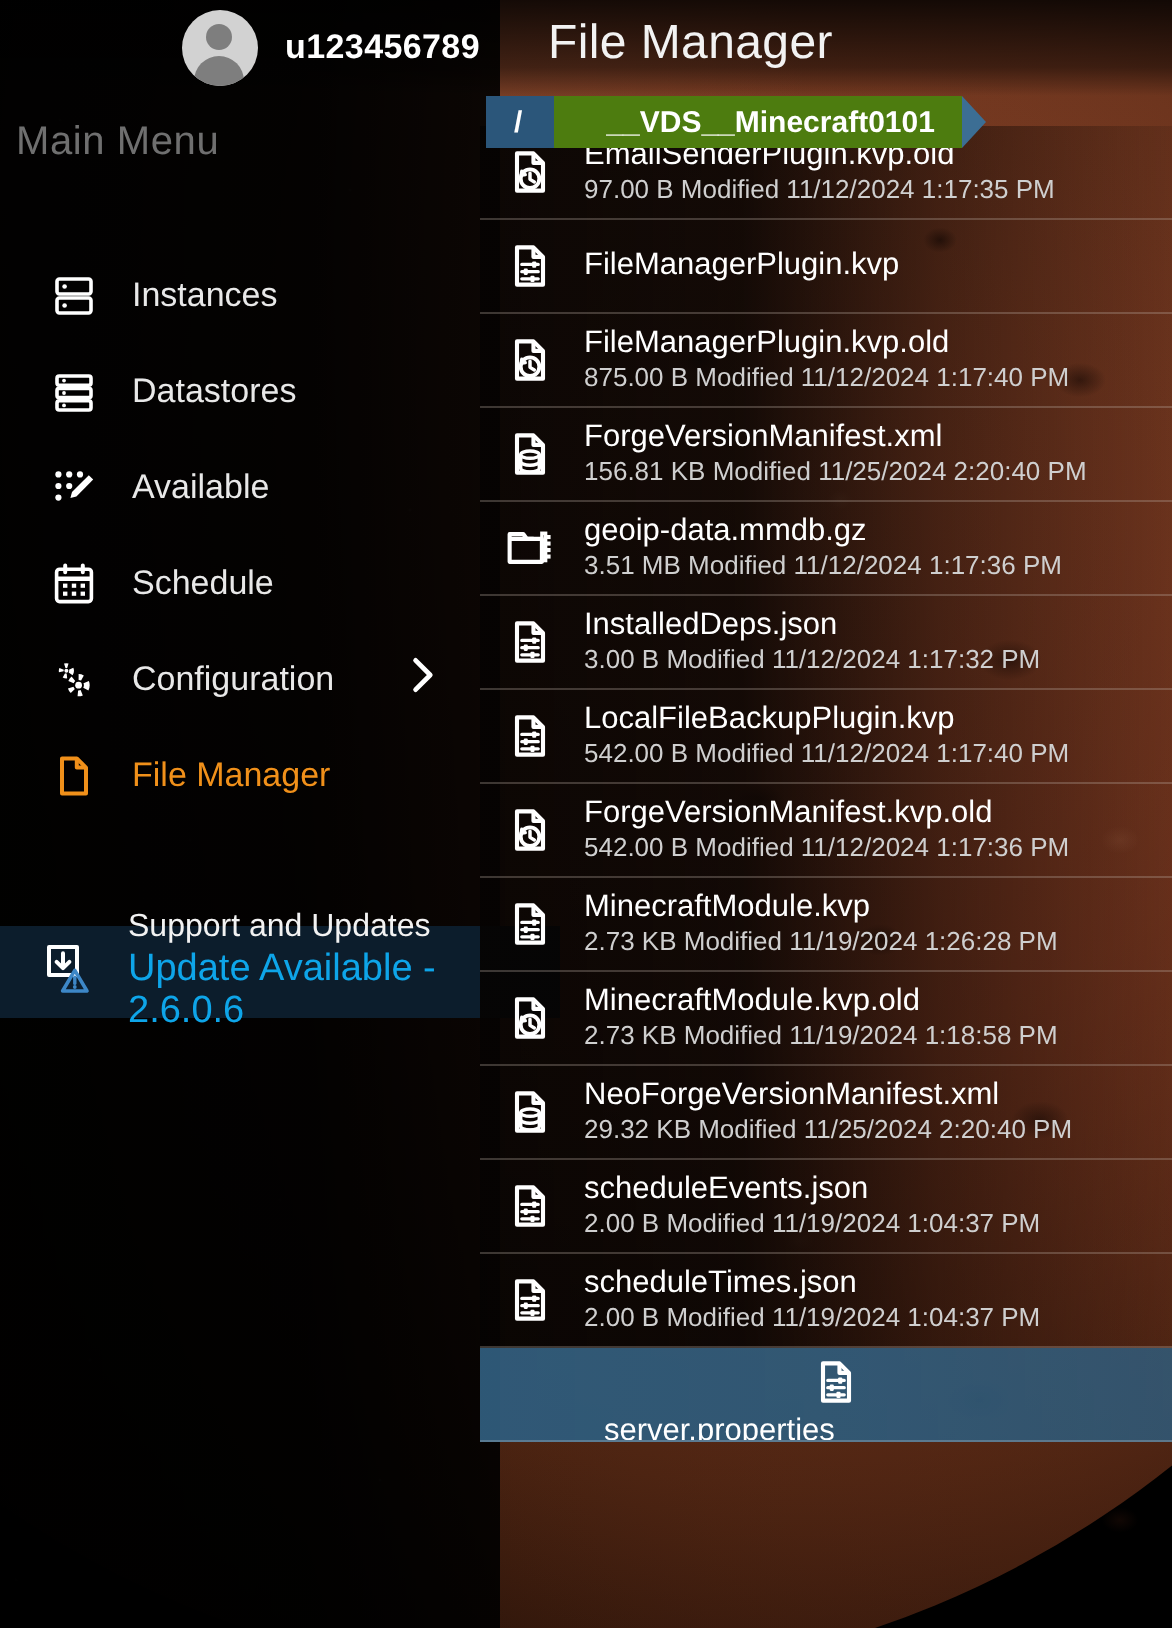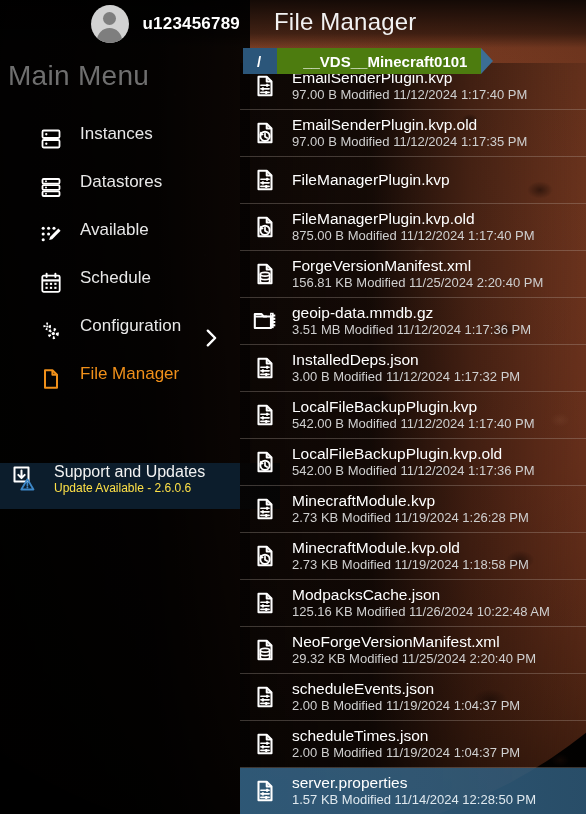--- a/index.html
+++ b/index.html
@@ -87,47 +87,47 @@
   .avatar .body {
     position:absolute; left:50%; top:23px; width:25px; height:22px; margin-left:-12.5px;
     border-radius:13px 13px 0 0; background:#7e7e7e;
   }
   .user-name {
     margin-left:14px; color:#fff; font-size:17px; font-weight:bold; letter-spacing:.2px;
   }
 
   .main-menu-title {
     position:absolute; left:8px; top:60px;
-    font-size:28px; color:#6f6f6f; letter-spacing:.3px;
+    font-size:20px; color:#6f6f6f; letter-spacing:.3px;
   }
 
   .nav { position:absolute; left:0; top:124px; width:240px; }
   .nav-item {
-    position:relative; display:flex; 
-    height:48px; padding-left:4px;margin-left:32px;
+    position:relative; display:flex; align-items:center;
+    height:48px; padding-left:22px;
   }
   .nav-item .ico {
     width:30px; height:30px; flex:none;
     display:flex; align-items:center; justify-content:center;
   }
   .nav-item .ico svg { display:block; }
   .nav-label {
     margin-left:14px; font-size:17px; color:#e8e8e8; white-space:nowrap;
   }
   .nav-item.active .nav-label { color:#f0901a; }
   .nav-chevron { position:absolute; right:18px; top:50%; transform:translateY(-50%); }
 
   .support-item {
     position:absolute; left:0; top:463px; width:280px; height:46px;
     background:#0c1d2c;
-    display:flex; align-items:flex-start; padding-left:10px;
+    display:flex; align-items:center; padding-left:20px;
   }
   .support-text { margin-left:14px; line-height:1.12; }
   .support-title { font-size:16px; color:#f2f2f2; display:block; }
-  .support-sub { font-size:12px; color:#fde047; display:block; margin-top:1px; }
+  .support-sub { font-size:19px; color:#0ea5e9; display:block; margin-top:1px; }
 
   
   .content { position:absolute; left:240px; top:0; width:346px; height:814px; }
 
   .page-title {
     position:absolute; left:34px; top:8px;
     font-size:24px; color:#f2f2f2; letter-spacing:.2px;
   }
 
   
@@ -156,20 +156,21 @@
   .file-list { position:absolute; left:0; top:63px; width:346px; }
   .file-row {
     position:relative; height:47px; display:flex; align-items:center;
     padding-left:10px;
     background:linear-gradient(to right, rgba(5,3,2,.94) 0%, rgba(5,3,2,.88) 38%, rgba(10,5,3,.50) 66%, rgba(14,7,4,.12) 100%);
     border-bottom:1px solid rgba(190,175,165,.30);
   }
   .file-row.selected {
     background:linear-gradient(to right, rgba(47,90,121,.97) 0%, rgba(47,90,121,.93) 55%, rgba(47,90,121,.86) 100%);
     border-bottom:1px solid rgba(190,205,215,.30);
+    flex-direction:column;
   }
   .file-row .fico { width:30px; height:34px; flex:none; display:flex; align-items:center; justify-content:center; }
   .file-meta { margin-left:12px; line-height:1.08; overflow:hidden; }
   .file-name {
     display:block; font-size:15.5px; color:#ffffff; white-space:nowrap;
   }
   .file-sub {
     display:block; font-size:13px; color:#cfcfcf; white-space:nowrap; margin-top:2px;
   }
   .file-row.selected .file-sub { color:#dfe8ee; }
@@ -325,40 +326,20 @@
       <div class="crumb root">/</div>
       <div class="crumb leaf">__VDS__Minecraft0101</div>
     </div>
 
     <div class="file-list" id="file-list">
         <div class="file-row">
           <span class="fico">
             <svg width="26" height="26" viewBox="0 0 24 24">
               <path d="M6 3.4h7.6l4.4 4.4v12.8H6z" fill="none" stroke="#ffffff" stroke-width="1.9" stroke-linejoin="round"></path>
               <path d="M13.6 3.4v4.4H18" fill="none" stroke="#ffffff" stroke-width="1.9" stroke-linejoin="round"></path>
-              <g stroke="#ffffff" stroke-width="1.5" stroke-linecap="round">
-                <path d="M8.2 11.3h7.6M8.2 14.6h7.6M8.2 17.9h7.6"></path>
-              </g>
-              <g fill="#ffffff">
-                <rect x="13.0" y="9.9" width="1.9" height="2.9" rx=".5"></rect>
-                <rect x="9.1" y="13.2" width="1.9" height="2.9" rx=".5"></rect>
-                <rect x="12.2" y="16.5" width="1.9" height="2.9" rx=".5"></rect>
-              </g>
-            </svg>
-          </span>
-          <span class="file-meta">
-            <span class="file-name">EmailSenderPlugin.kvp</span>
-            <span class="file-sub">97.00 B Modified 11/12/2024 1:17:40 PM</span>
-          </span>
-        </div>
-        <div class="file-row">
-          <span class="fico">
-            <svg width="26" height="26" viewBox="0 0 24 24">
-              <path d="M6 3.4h7.6l4.4 4.4v12.8H6z" fill="none" stroke="#ffffff" stroke-width="1.9" stroke-linejoin="round"></path>
-              <path d="M13.6 3.4v4.4H18" fill="none" stroke="#ffffff" stroke-width="1.9" stroke-linejoin="round"></path>
               <circle cx="12" cy="15.1" r="4.3" fill="none" stroke="#ffffff" stroke-width="1.8"></circle>
               <path d="M12 12.6v2.8l2.0 1.2" fill="none" stroke="#ffffff" stroke-width="1.6" stroke-linecap="round" stroke-linejoin="round"></path>
               <path d="M8.2 11.6l-.35 2.0 2.0-.35" fill="none" stroke="#ffffff" stroke-width="1.5" stroke-linecap="round" stroke-linejoin="round"></path>
             </svg>
           </span>
           <span class="file-meta">
             <span class="file-name">EmailSenderPlugin.kvp.old</span>
             <span class="file-sub">97.00 B Modified 11/12/2024 1:17:35 PM</span>
           </span>
         </div>
@@ -476,21 +457,21 @@
           <span class="fico">
             <svg width="26" height="26" viewBox="0 0 24 24">
               <path d="M6 3.4h7.6l4.4 4.4v12.8H6z" fill="none" stroke="#ffffff" stroke-width="1.9" stroke-linejoin="round"></path>
               <path d="M13.6 3.4v4.4H18" fill="none" stroke="#ffffff" stroke-width="1.9" stroke-linejoin="round"></path>
               <circle cx="12" cy="15.1" r="4.3" fill="none" stroke="#ffffff" stroke-width="1.8"></circle>
               <path d="M12 12.6v2.8l2.0 1.2" fill="none" stroke="#ffffff" stroke-width="1.6" stroke-linecap="round" stroke-linejoin="round"></path>
               <path d="M8.2 11.6l-.35 2.0 2.0-.35" fill="none" stroke="#ffffff" stroke-width="1.5" stroke-linecap="round" stroke-linejoin="round"></path>
             </svg>
           </span>
           <span class="file-meta">
-            <span class="file-name">LocalFileBackupPlugin.kvp.old</span>
+            <span class="file-name">ForgeVersionManifest.kvp.old</span>
             <span class="file-sub">542.00 B Modified 11/12/2024 1:17:36 PM</span>
           </span>
         </div>
         <div class="file-row">
           <span class="fico">
             <svg width="26" height="26" viewBox="0 0 24 24">
               <path d="M6 3.4h7.6l4.4 4.4v12.8H6z" fill="none" stroke="#ffffff" stroke-width="1.9" stroke-linejoin="round"></path>
               <path d="M13.6 3.4v4.4H18" fill="none" stroke="#ffffff" stroke-width="1.9" stroke-linejoin="round"></path>
               <g stroke="#ffffff" stroke-width="1.5" stroke-linecap="round">
                 <path d="M8.2 11.3h7.6M8.2 14.6h7.6M8.2 17.9h7.6"></path>
@@ -513,40 +494,20 @@
               <path d="M6 3.4h7.6l4.4 4.4v12.8H6z" fill="none" stroke="#ffffff" stroke-width="1.9" stroke-linejoin="round"></path>
               <path d="M13.6 3.4v4.4H18" fill="none" stroke="#ffffff" stroke-width="1.9" stroke-linejoin="round"></path>
               <circle cx="12" cy="15.1" r="4.3" fill="none" stroke="#ffffff" stroke-width="1.8"></circle>
               <path d="M12 12.6v2.8l2.0 1.2" fill="none" stroke="#ffffff" stroke-width="1.6" stroke-linecap="round" stroke-linejoin="round"></path>
               <path d="M8.2 11.6l-.35 2.0 2.0-.35" fill="none" stroke="#ffffff" stroke-width="1.5" stroke-linecap="round" stroke-linejoin="round"></path>
             </svg>
           </span>
           <span class="file-meta">
             <span class="file-name">MinecraftModule.kvp.old</span>
             <span class="file-sub">2.73 KB Modified 11/19/2024 1:18:58 PM</span>
-          </span>
-        </div>
-        <div class="file-row">
-          <span class="fico">
-            <svg width="26" height="26" viewBox="0 0 24 24">
-              <path d="M6 3.4h7.6l4.4 4.4v12.8H6z" fill="none" stroke="#ffffff" stroke-width="1.9" stroke-linejoin="round"></path>
-              <path d="M13.6 3.4v4.4H18" fill="none" stroke="#ffffff" stroke-width="1.9" stroke-linejoin="round"></path>
-              <g stroke="#ffffff" stroke-width="1.5" stroke-linecap="round">
-                <path d="M8.2 11.3h7.6M8.2 14.6h7.6M8.2 17.9h7.6"></path>
-              </g>
-              <g fill="#ffffff">
-                <rect x="13.0" y="9.9" width="1.9" height="2.9" rx=".5"></rect>
-                <rect x="9.1" y="13.2" width="1.9" height="2.9" rx=".5"></rect>
-                <rect x="12.2" y="16.5" width="1.9" height="2.9" rx=".5"></rect>
-              </g>
-            </svg>
-          </span>
-          <span class="file-meta">
-            <span class="file-name">ModpacksCache.json</span>
-            <span class="file-sub">125.16 KB Modified 11/26/2024 10:22:48 AM</span>
           </span>
         </div>
         <div class="file-row">
           <span class="fico">
             <svg width="26" height="26" viewBox="0 0 24 24">
               <path d="M6 3.4h7.6l4.4 4.4v12.8H6z" fill="none" stroke="#ffffff" stroke-width="1.9" stroke-linejoin="round"></path>
               <path d="M13.6 3.4v4.4H18" fill="none" stroke="#ffffff" stroke-width="1.9" stroke-linejoin="round"></path>
               <g fill="none" stroke="#ffffff" stroke-width="1.6">
                 <ellipse cx="12" cy="12.3" rx="4.3" ry="1.7"></ellipse>
                 <path d="M7.7 12.3v3.2c0 .95 1.93 1.7 4.3 1.7s4.3-.75 4.3-1.7v-3.2"></path>

